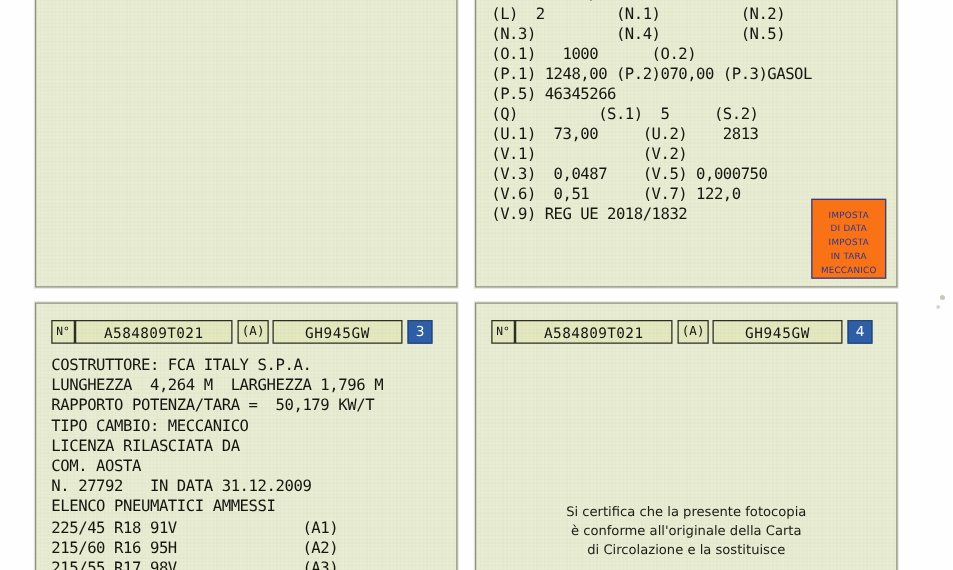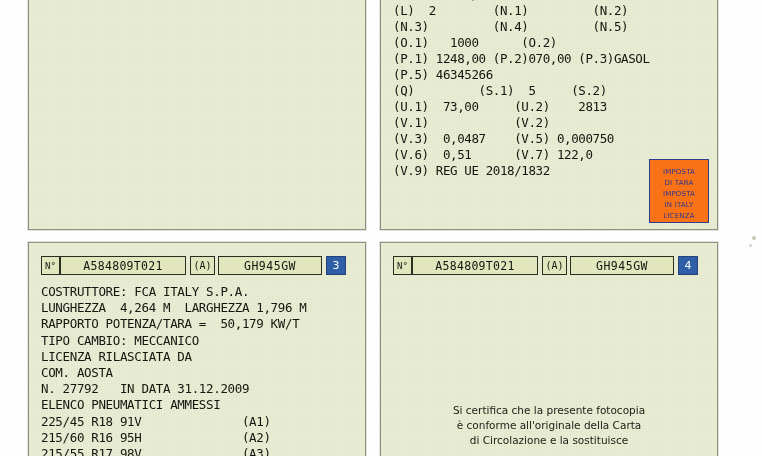--- a/index.html
+++ b/index.html
@@ -179,24 +179,24 @@
 (P.1) 1248,00 (P.2)070,00 (P.3)GASOL
 (P.5) 46345266
 (Q)         (S.1)  5     (S.2)
 (U.1)  73,00     (U.2)    2813
 (V.1)            (V.2)
 (V.3)  0,0487    (V.5) 0,000750
 (V.6)  0,51      (V.7) 122,0
 (V.9) REG UE 2018/1832</div>
     <div class="bollo">
       <span>IMPOSTA</span>
-      <span>DI TARA</span>
+      <span>DI DATA</span>
       <span>IMPOSTA</span>
-      <span>IN ITALY</span>
-      <span>LICENZA</span>
+      <span>IN TARA</span>
+      <span>MECCANICO</span>
     </div>
   </div>
 
   <div class="panel" id="panel-bl">
     <div class="code-strip">
       <div class="cs-box cs-n">N°</div>
       <div class="cs-box cs-code">A584809T021</div>
       <div class="cs-box cs-a">(A)</div>
       <div class="cs-box cs-plate">GH945GW</div>
       <div class="cs-box cs-num">3</div>

